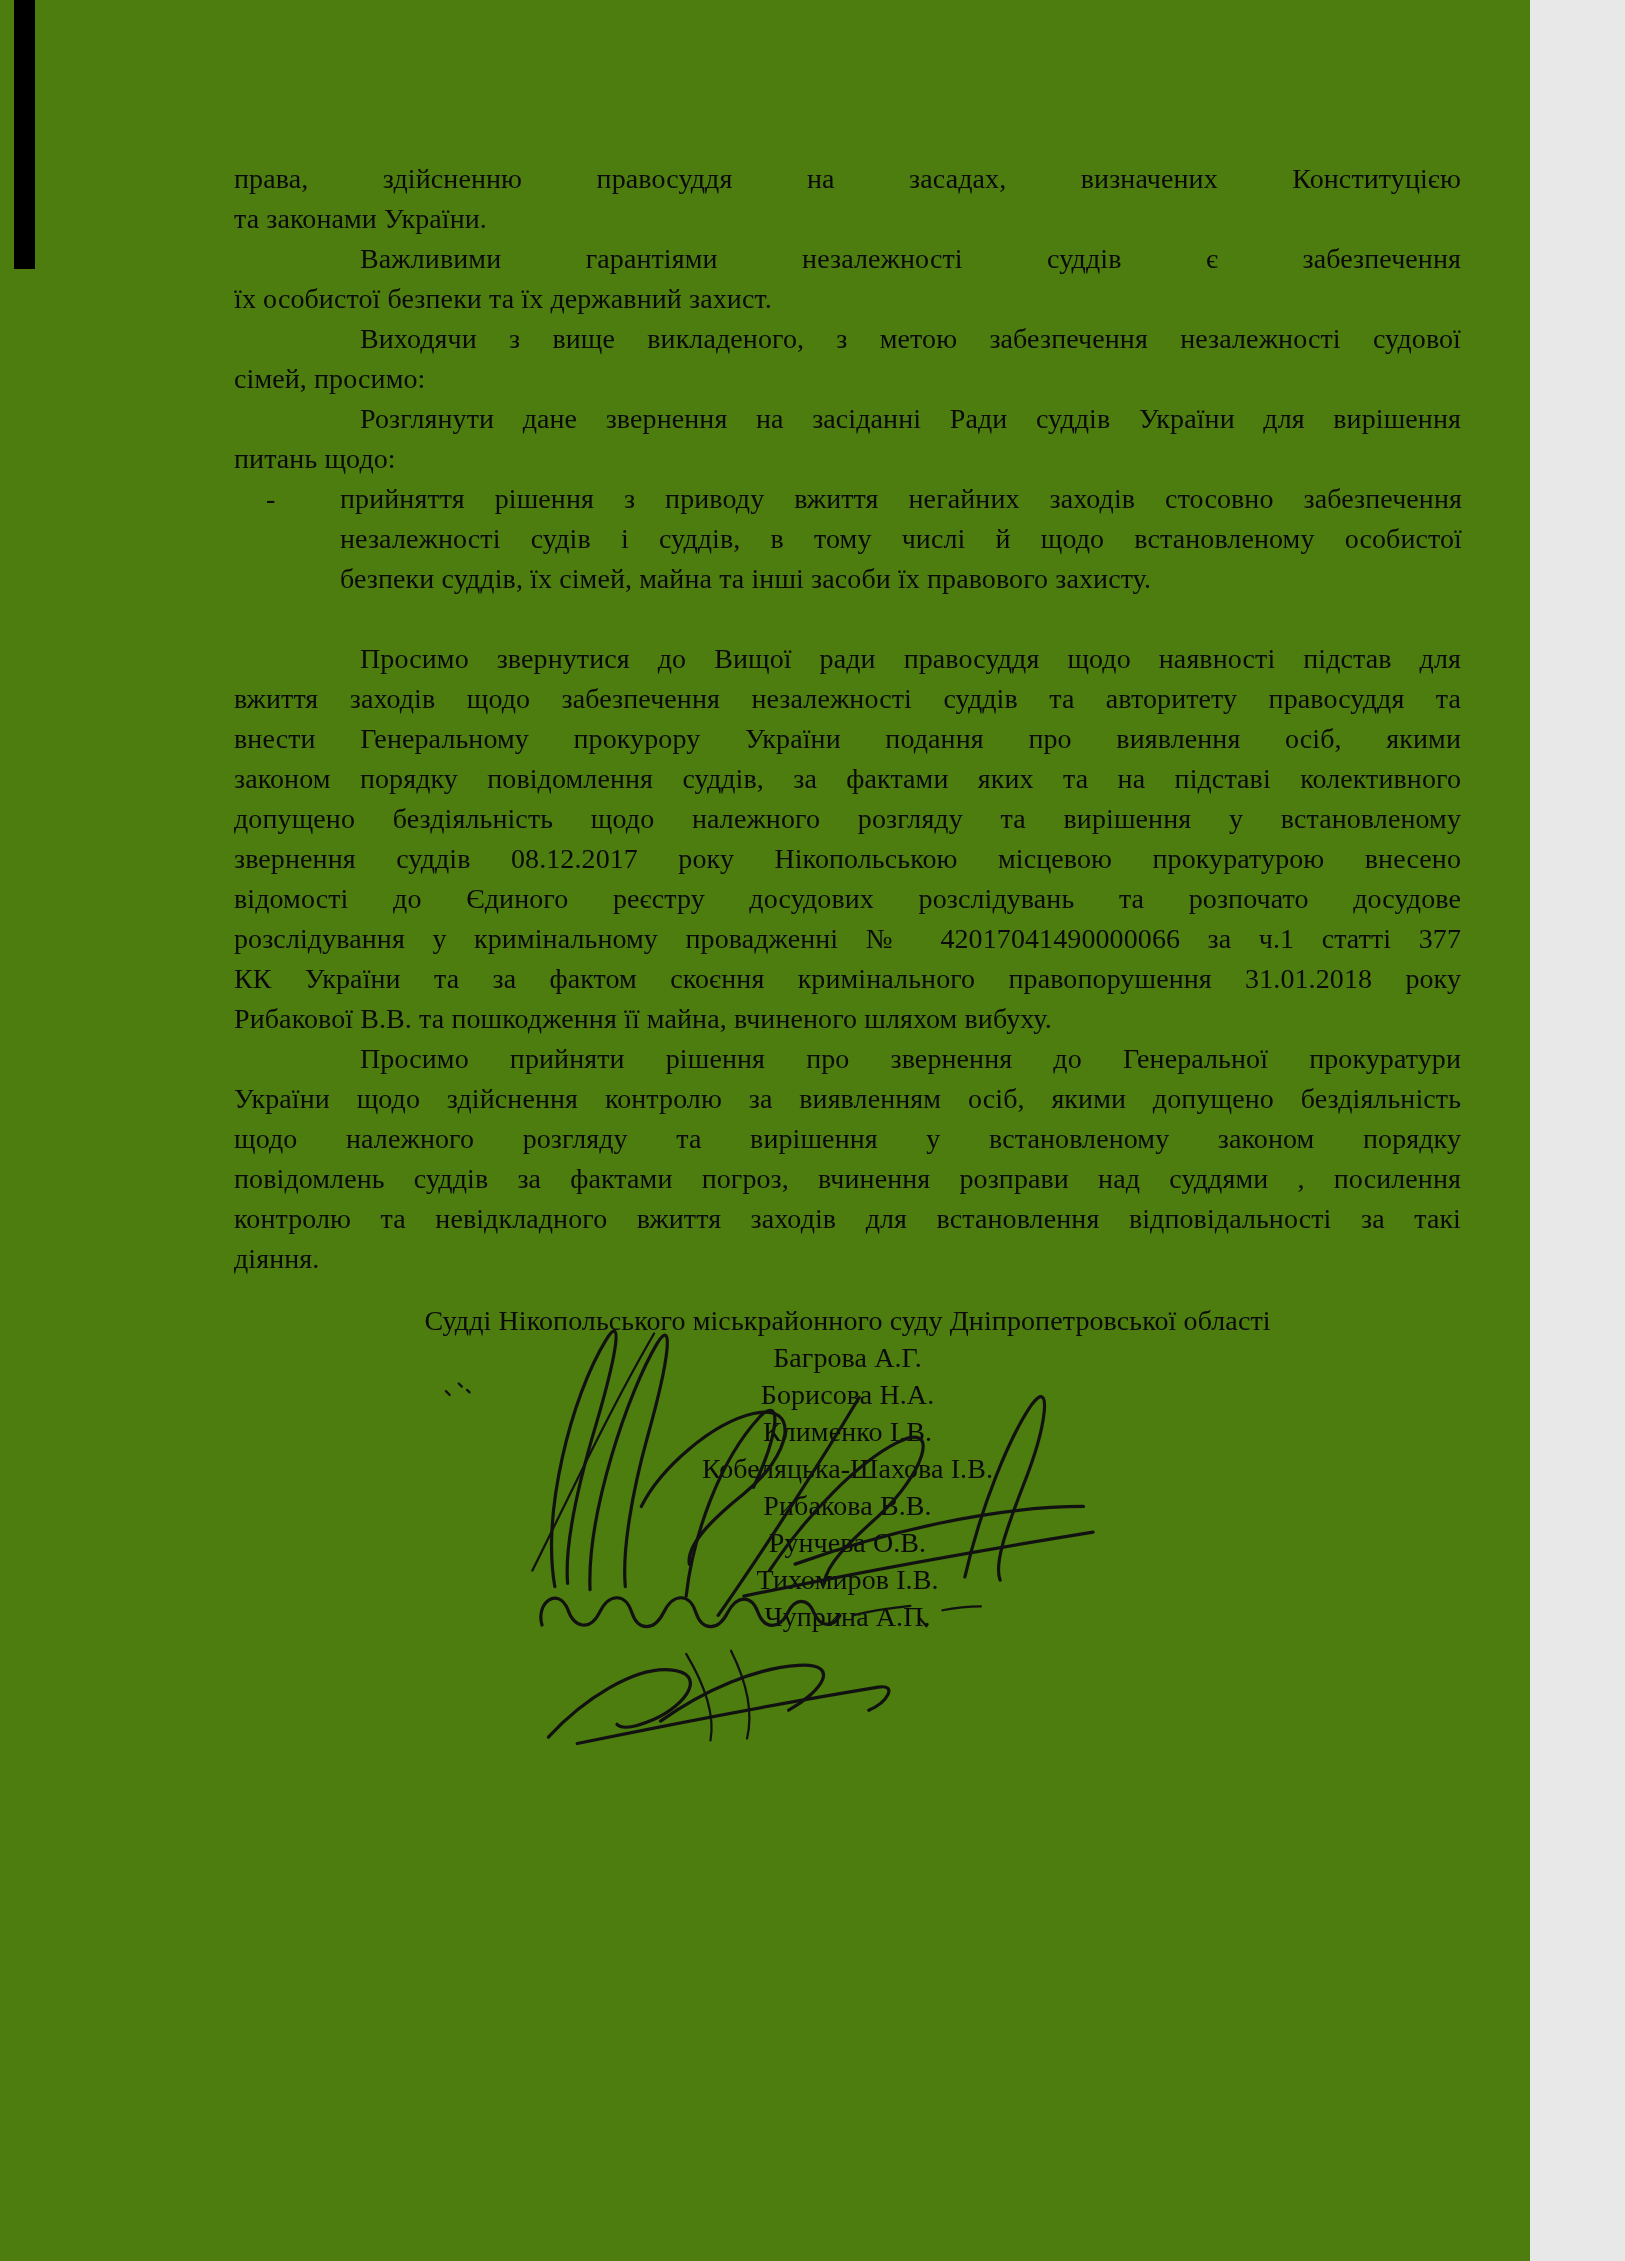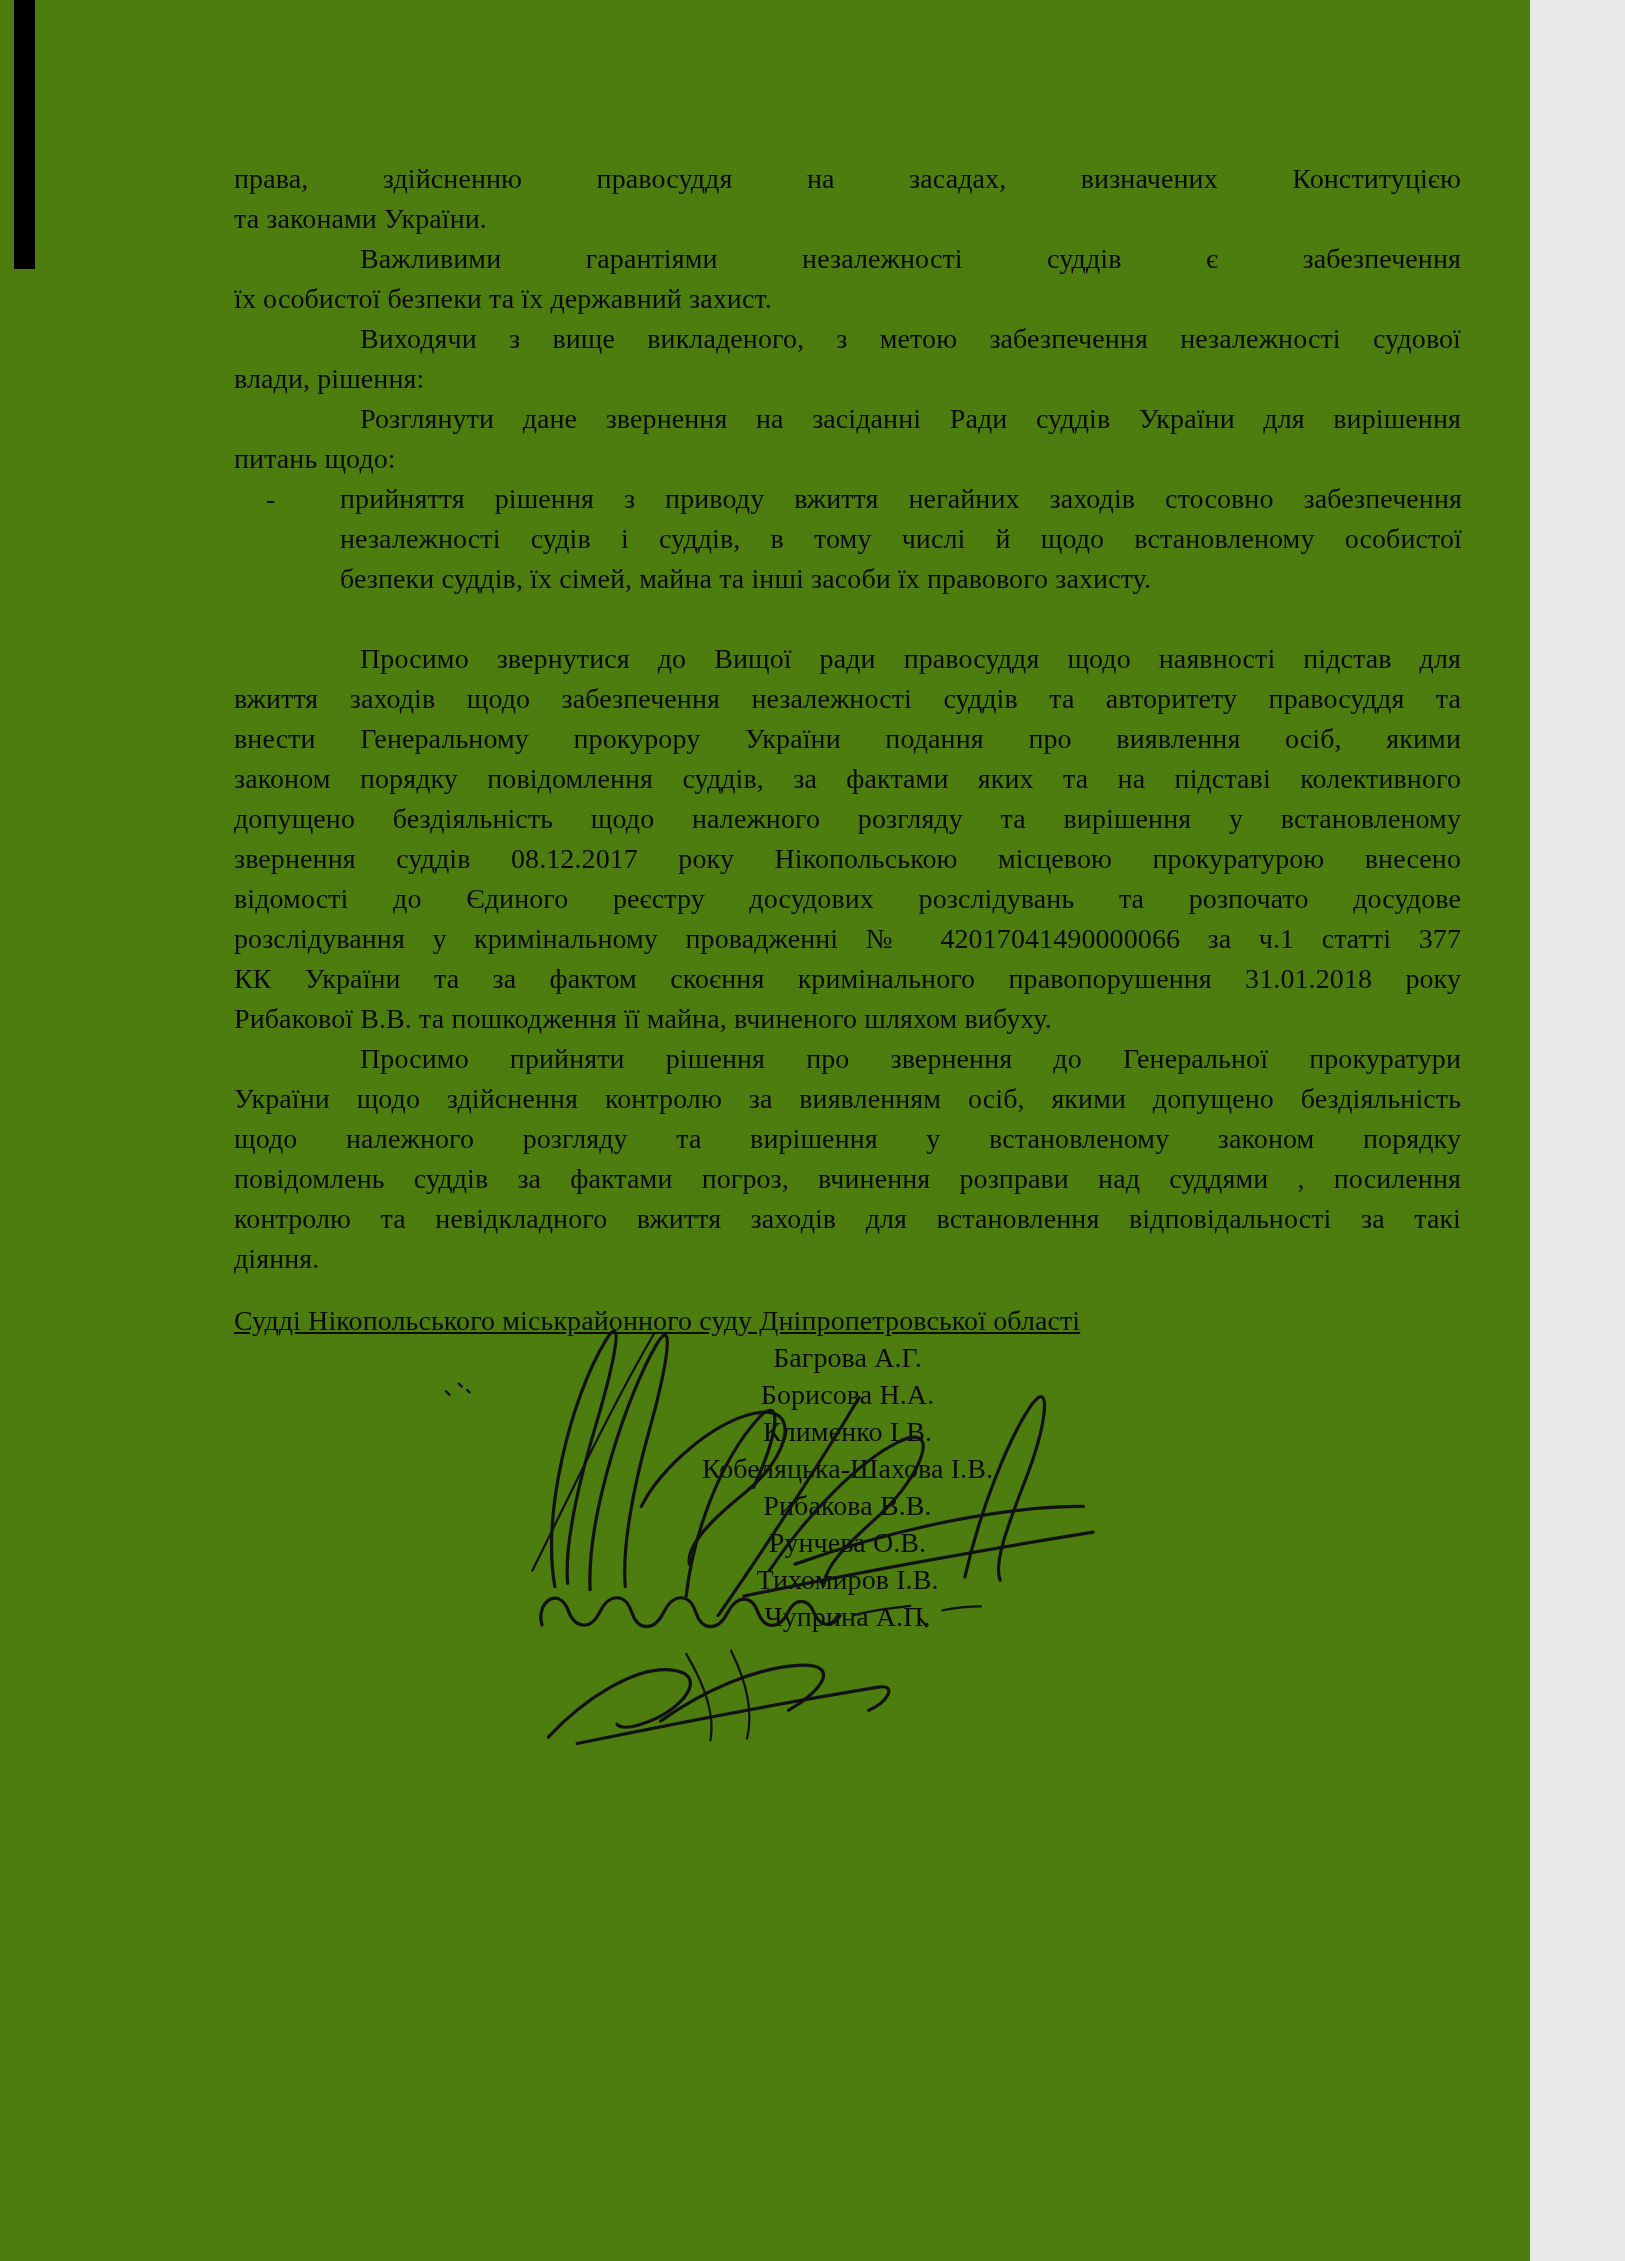--- a/index.html
+++ b/index.html
@@ -30,21 +30,21 @@
     letter-spacing: 0.1px;
   }
   .para { margin: 0; padding: 0; }
   .line { text-align: justify; text-align-last: justify; }
   .line.last { text-align-last: left; }
   .line.indent { padding-left: 126px; }
   .spacer { height: 40px; }
   .list { position: relative; margin-left: 106px; width: 1122px; }
   .dash { position: absolute; left: -74px; top: 0; }
   .signers { margin-top: 23px; }
-  .sig-heading { line-height: 37px; text-align: left; text-decoration: underline; }
+  .sig-heading { line-height: 37px; text-align: center; }
   .name { line-height: 37px; text-align: center; }
   .ink {
     position: absolute;
     left: 385px;
     top: 1295px;
     width: 833px;
     height: 487px;
     pointer-events: none;
   }
   .ink path {
@@ -70,21 +70,21 @@
       <div class="line last">та законами України.</div>
     </div>
 
     <div class="para">
       <div class="line indent">Важливими гарантіями незалежності суддів є забезпечення</div>
       <div class="line last">їх особистої безпеки та їх державний захист.</div>
     </div>
 
     <div class="para">
       <div class="line indent">Виходячи з вище викладеного, з метою забезпечення незалежності судової</div>
-      <div class="line last">влади, рішення:</div>
+      <div class="line last">сімей, просимо:</div>
     </div>
 
     <div class="para">
       <div class="line indent">Розглянути дане звернення на засіданні Ради суддів України для вирішення</div>
       <div class="line last">питань щодо:</div>
     </div>
 
     <div class="para list">
       <span class="dash">-</span>
       <div class="line">прийняття рішення з приводу вжиття негайних заходів стосовно забезпечення</div>

